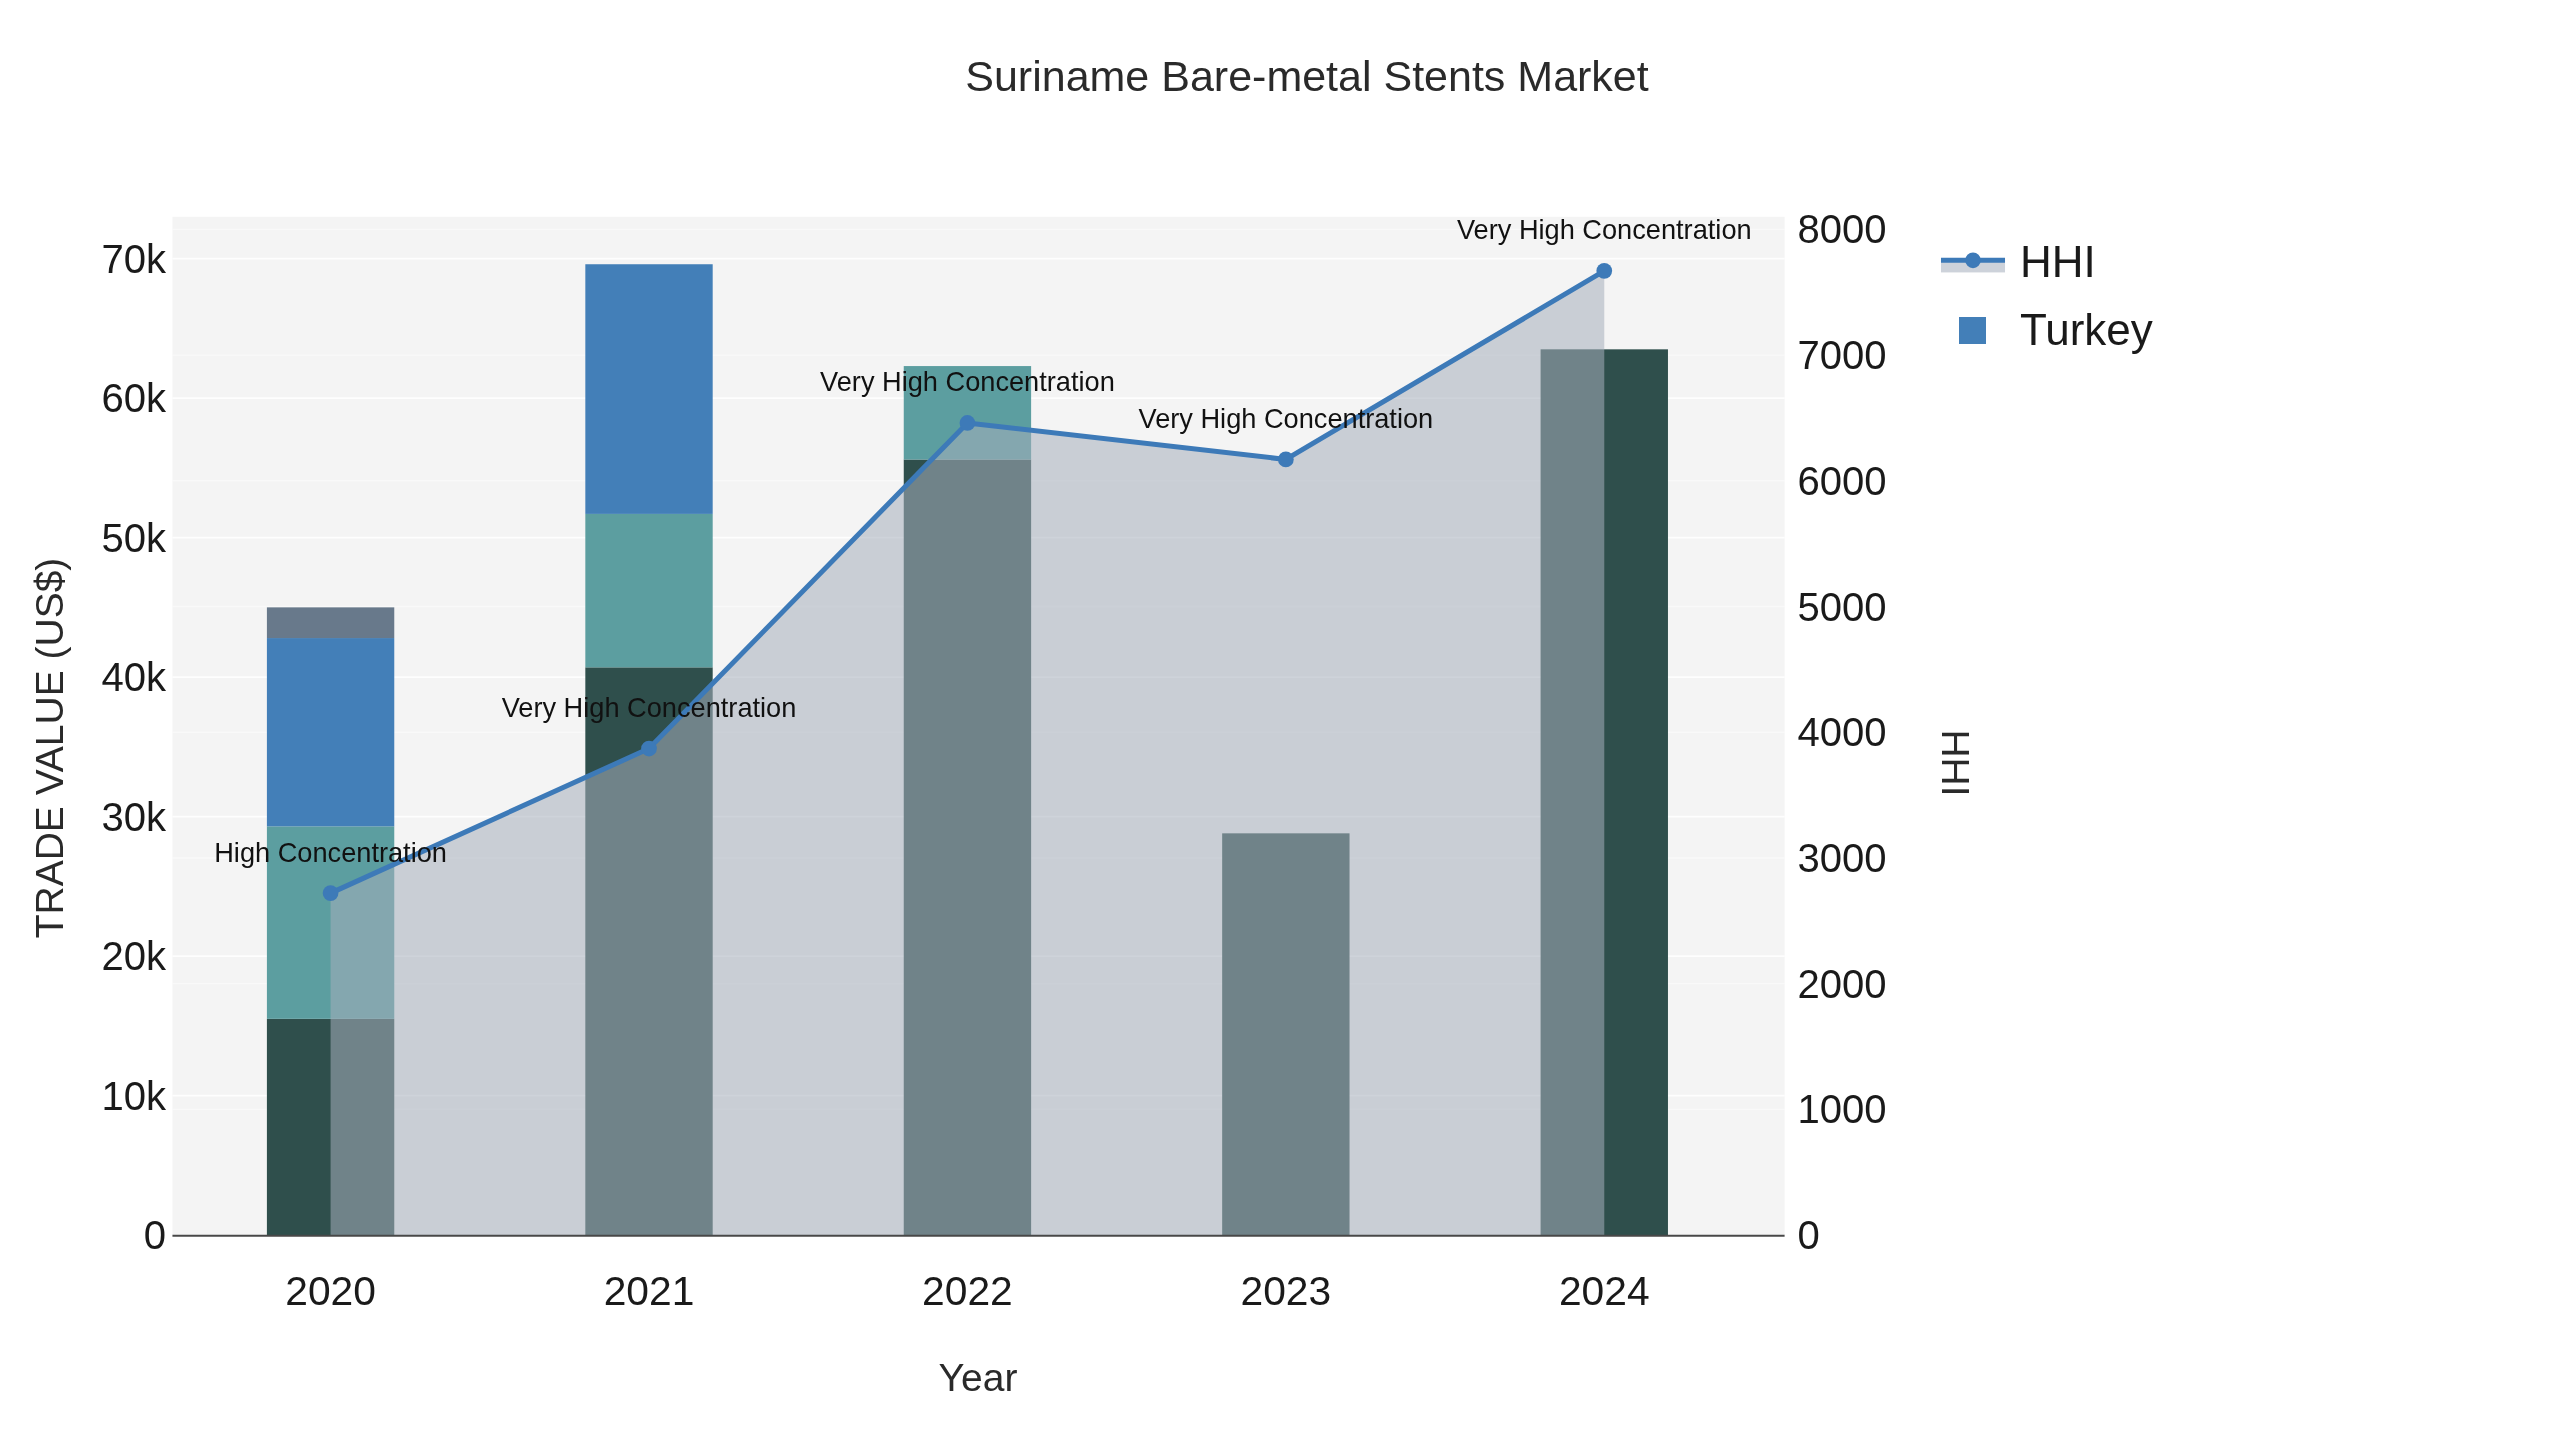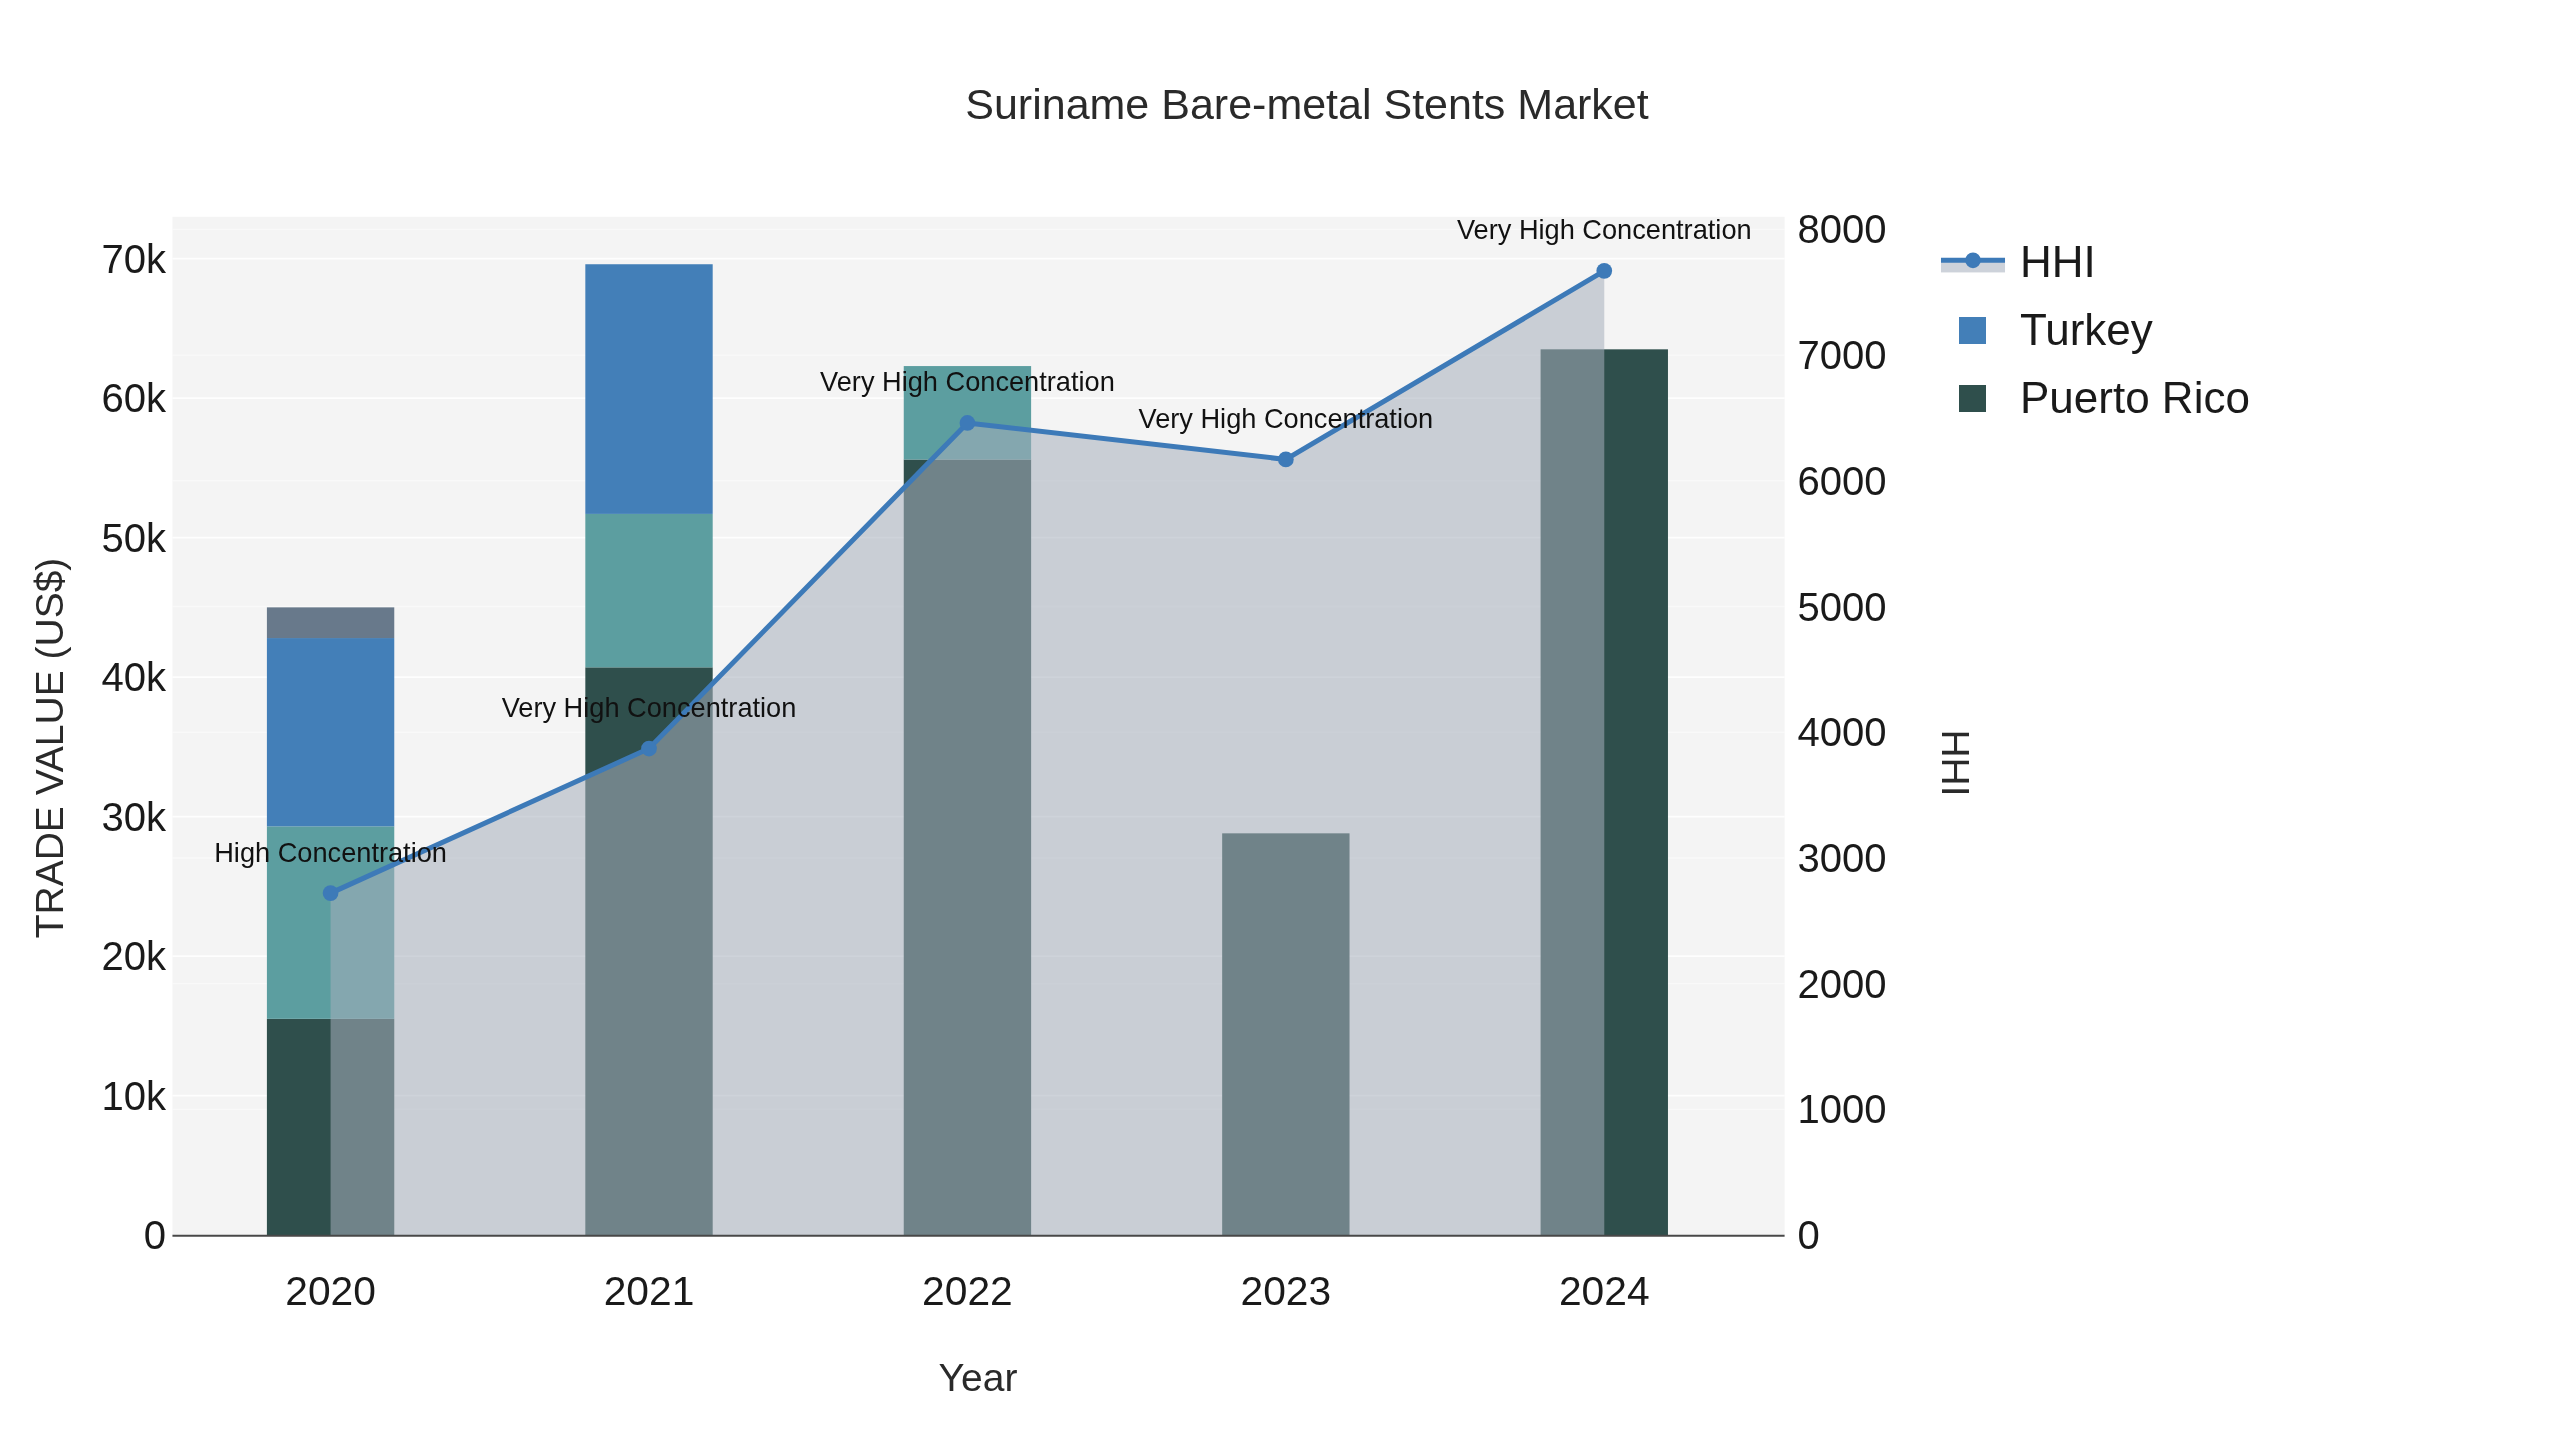--- a/index.html
+++ b/index.html
@@ -9,21 +9,21 @@
     background:#ffffff;
     font-family:"Liberation Sans","DejaVu Sans",sans-serif;
     color:#1a1a1a;
     overflow:hidden;
   }
   .chart-svg{position:absolute;left:0;top:0;width:2576px;height:1449px;}
   .title-line{
     position:absolute;left:1307px;transform:translateX(-50%);
     white-space:nowrap;font-size:43px;color:#2a2a2a;
   }
-  .title-line.l1{top:80px;}
+  .title-line.l1{top:52px;}
   .title-line.l2{top:133px;}
   .axis-title{position:absolute;white-space:nowrap;font-size:39px;color:#2a2a2a;}
   .axis-title.left{left:50px;top:748px;transform:translate(-50%,-50%) rotate(-90deg);}
   .axis-title.right{left:1955px;top:763px;transform:translate(-50%,-50%) rotate(90deg);}
   .axis-title.x{left:978px;top:1378px;transform:translate(-50%,-50%);}
   .legend{position:absolute;left:1936px;top:228px;}
   .lg-item{display:flex;align-items:center;height:68px;cursor:pointer;}
   .lg-swatch{width:74px;display:flex;align-items:center;justify-content:flex-start;flex:0 0 74px;}
   .lg-sq{width:27px;height:27px;margin-left:23px;display:inline-block;}
   .lg-label{font-size:44px;color:#1a1a1a;margin-left:10px;white-space:nowrap;}
@@ -113,21 +113,15 @@
           </svg>
         </span>
         <span class="lg-label">HHI</span>
       </div>
       <div class="lg-item">
         <span class="lg-swatch">
           <span class="lg-sq" style="background: rgb(67, 127, 184);"></span>
         </span>
         <span class="lg-label">Turkey</span>
       </div>
-      <div class="lg-item">
-        <span class="lg-swatch">
-          <span class="lg-sq" style="background: rgb(47, 79, 76);"></span>
-        </span>
-        <span class="lg-label">Puerto Rico</span>
-      </div>
     </div>
 </div>
 
 
 </body></html>

